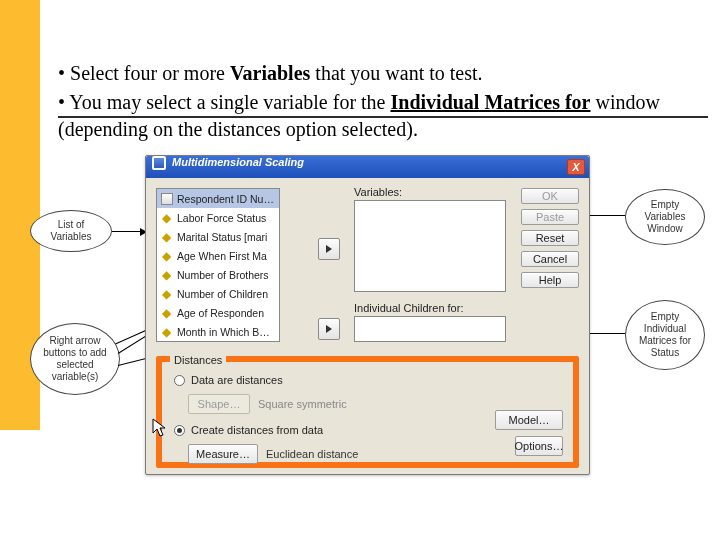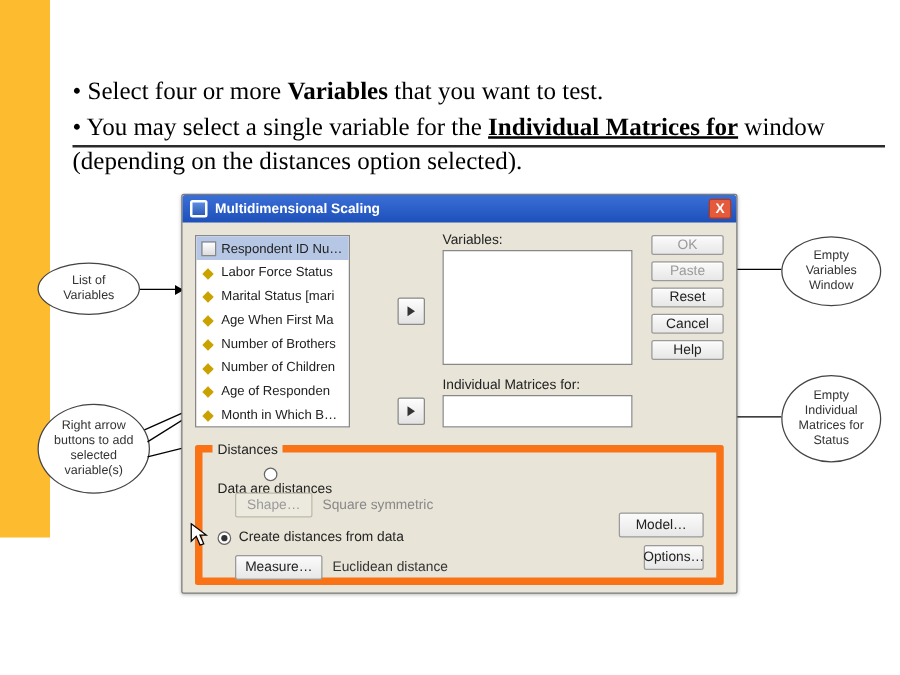--- a/index.html
+++ b/index.html
@@ -9,21 +9,21 @@
   .text-block .line { margin-bottom: 2px; }
   .hr { position: absolute; left: 58px; top: 116px; right: 12px; height: 2px; background: #2b2b2b; }
   .diagram { position: absolute; left: 30px; top: 155px; width: 680px; height: 345px; }
 
   .bubble { position: absolute; background: #fff; border: 1px solid #444; border-radius: 50%; font-family: Arial, sans-serif; font-size: 10px; color: #333; display: flex; align-items: center; justify-content: center; text-align: center; padding: 6px; line-height: 1.2; }
   .arrow { position: absolute; background: #000; height: 1px; }
   .arrow::after { content: ""; position: absolute; right: -1px; top: -3px; border-left: 7px solid #000; border-top: 4px solid transparent; border-bottom: 4px solid transparent; }
   .arrow.left::after { left: -1px; right: auto; border-left: none; border-right: 7px solid #000; }
 
   .dialog { position: absolute; left: 115px; top: 0; width: 445px; height: 320px; background: #e8e4d8; border: 1px solid #7a7a7a; font-family: Tahoma, Arial, sans-serif; font-size: 11px; color: #222; border-radius: 2px; box-shadow: 0 1px 3px rgba(0,0,0,.25); }
-  .titlebar { height: 22px; background: linear-gradient(#3b6fd8,#1d50b8); color: #fff; display: flex; align-items: center; padding: 0 6px; font-weight: bold; font-size: 11px; position: relative; border-top-left-radius: 2px; border-top-right-radius: 2px; }
+  .titlebar { height: 22px; background: linear-gradient(#3b6fd8,#1d50b8); color: #fff; display: flex; padding: 0 6px; font-weight: bold; font-size: 11px; position: relative; border-top-left-radius: 2px; border-top-right-radius: 2px; font-style: italic; }
   .titlebar .ticon { width: 14px; height: 14px; background: #fff; border-radius: 2px; margin-right: 6px; display: inline-block; position: relative; }
   .titlebar .ticon::before { content: ""; position: absolute; left:2px; top:2px; right:2px; bottom:2px; background: linear-gradient(#5c8de0,#2e5cb8); }
   .closebtn { position: absolute; right: 4px; top: 3px; width: 18px; height: 16px; background: #e55a3a; border: 1px solid #b03a1f; border-radius: 2px; display: flex; align-items: center; justify-content: center; color: #fff; font-weight: bold; font-size: 11px; }
 
   .body { position: absolute; top: 22px; left: 0; right: 0; bottom: 0; padding: 10px; }
   .varlist { position: absolute; left: 10px; top: 10px; width: 124px; height: 154px; background: #fff; border: 1px solid #888; overflow: hidden; }
   .varlist .item { display: flex; align-items: center; height: 19px; padding: 0 3px; font-size: 10.5px; white-space: nowrap; }
   .varlist .item.sel { background: #b6c7e6; }
   .varlist .vicon { width: 13px; height: 13px; margin-right: 4px; display: inline-flex; align-items: center; justify-content: center; }
   .vicon.diamond { color: #caa200; font-size: 12px; }
@@ -133,21 +133,21 @@
             <span>Month in Which B…</span>
           </div>
       </div>
 
       <div class="xfer" style="left:172px; top:60px;"></div>
       <div class="xfer" style="left:172px; top:140px;"></div>
 
       <span class="lbl" style="left:208px; top:8px;">Variables:</span>
       <div class="listbox" style="left:208px; top:22px; width:152px; height:92px;"></div>
 
-      <span class="lbl" style="left:208px; top:124px;">Individual Matrices for:</span>
+      <span class="lbl" style="left:208px; top:124px;">Individual Children for:</span>
       <div class="listbox" style="left:208px; top:138px; width:152px; height:26px;"></div>
 
       <div class="btncol">
         <div class="btn dis">
             <span>OK</span>
           </div>
         <div class="btn dis">
             <span>Paste</span>
           </div>
         <div class="btn">
@@ -156,21 +156,21 @@
         <div class="btn">
             <span>Cancel</span>
           </div>
         <div class="btn">
             <span>Help</span>
           </div>
       </div>
 
       <div class="group">
         <span class="glabel">Distances</span>
-        <div class="radio" style="left:12px; top:12px;flex-direction:column;">
+        <div class="radio" style="left:12px; top:12px;">
             <span class="dot"></span>
             <span>Data are distances</span>
           </div>
         <div class="inline-btn dis" style="left:26px; top:32px; width:62px;">
             <span>Shape…</span>
           </div>
         <span class="rolabel" style="left:96px; top:36px;">Square symmetric</span>
         <div class="radio sel" style="left:12px; top:62px;">
             <span class="dot"></span>
             <span>Create distances from data</span>

